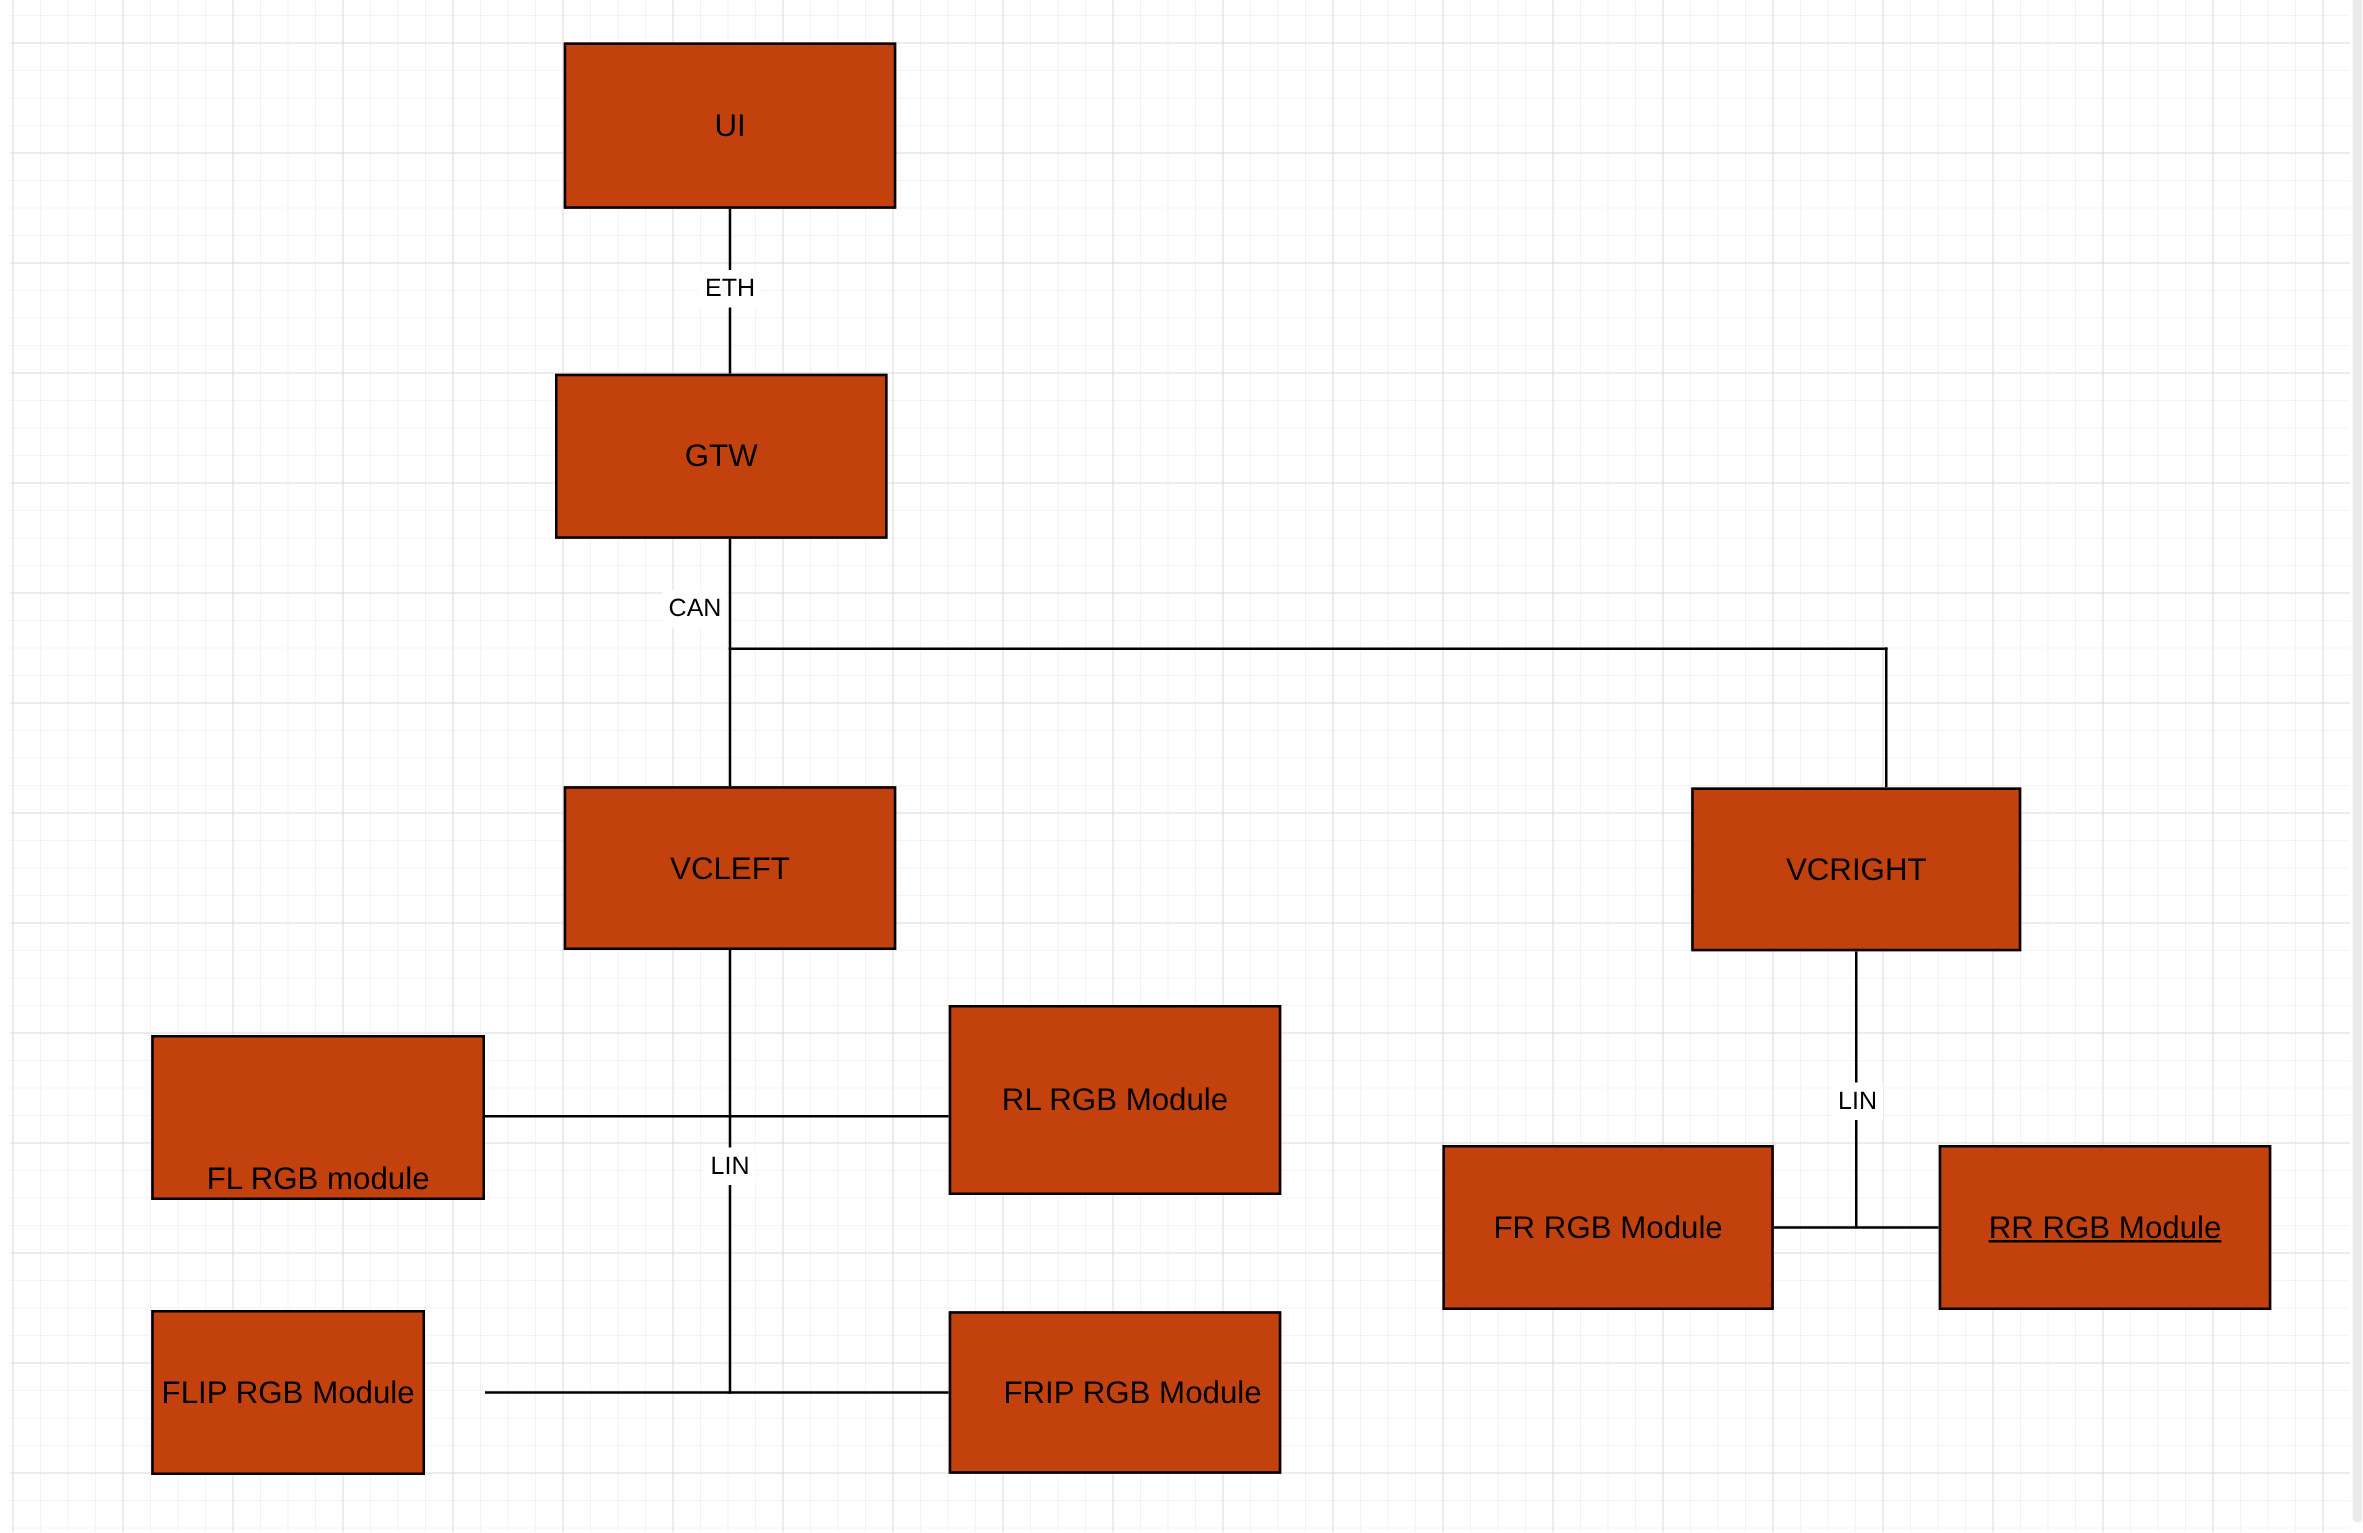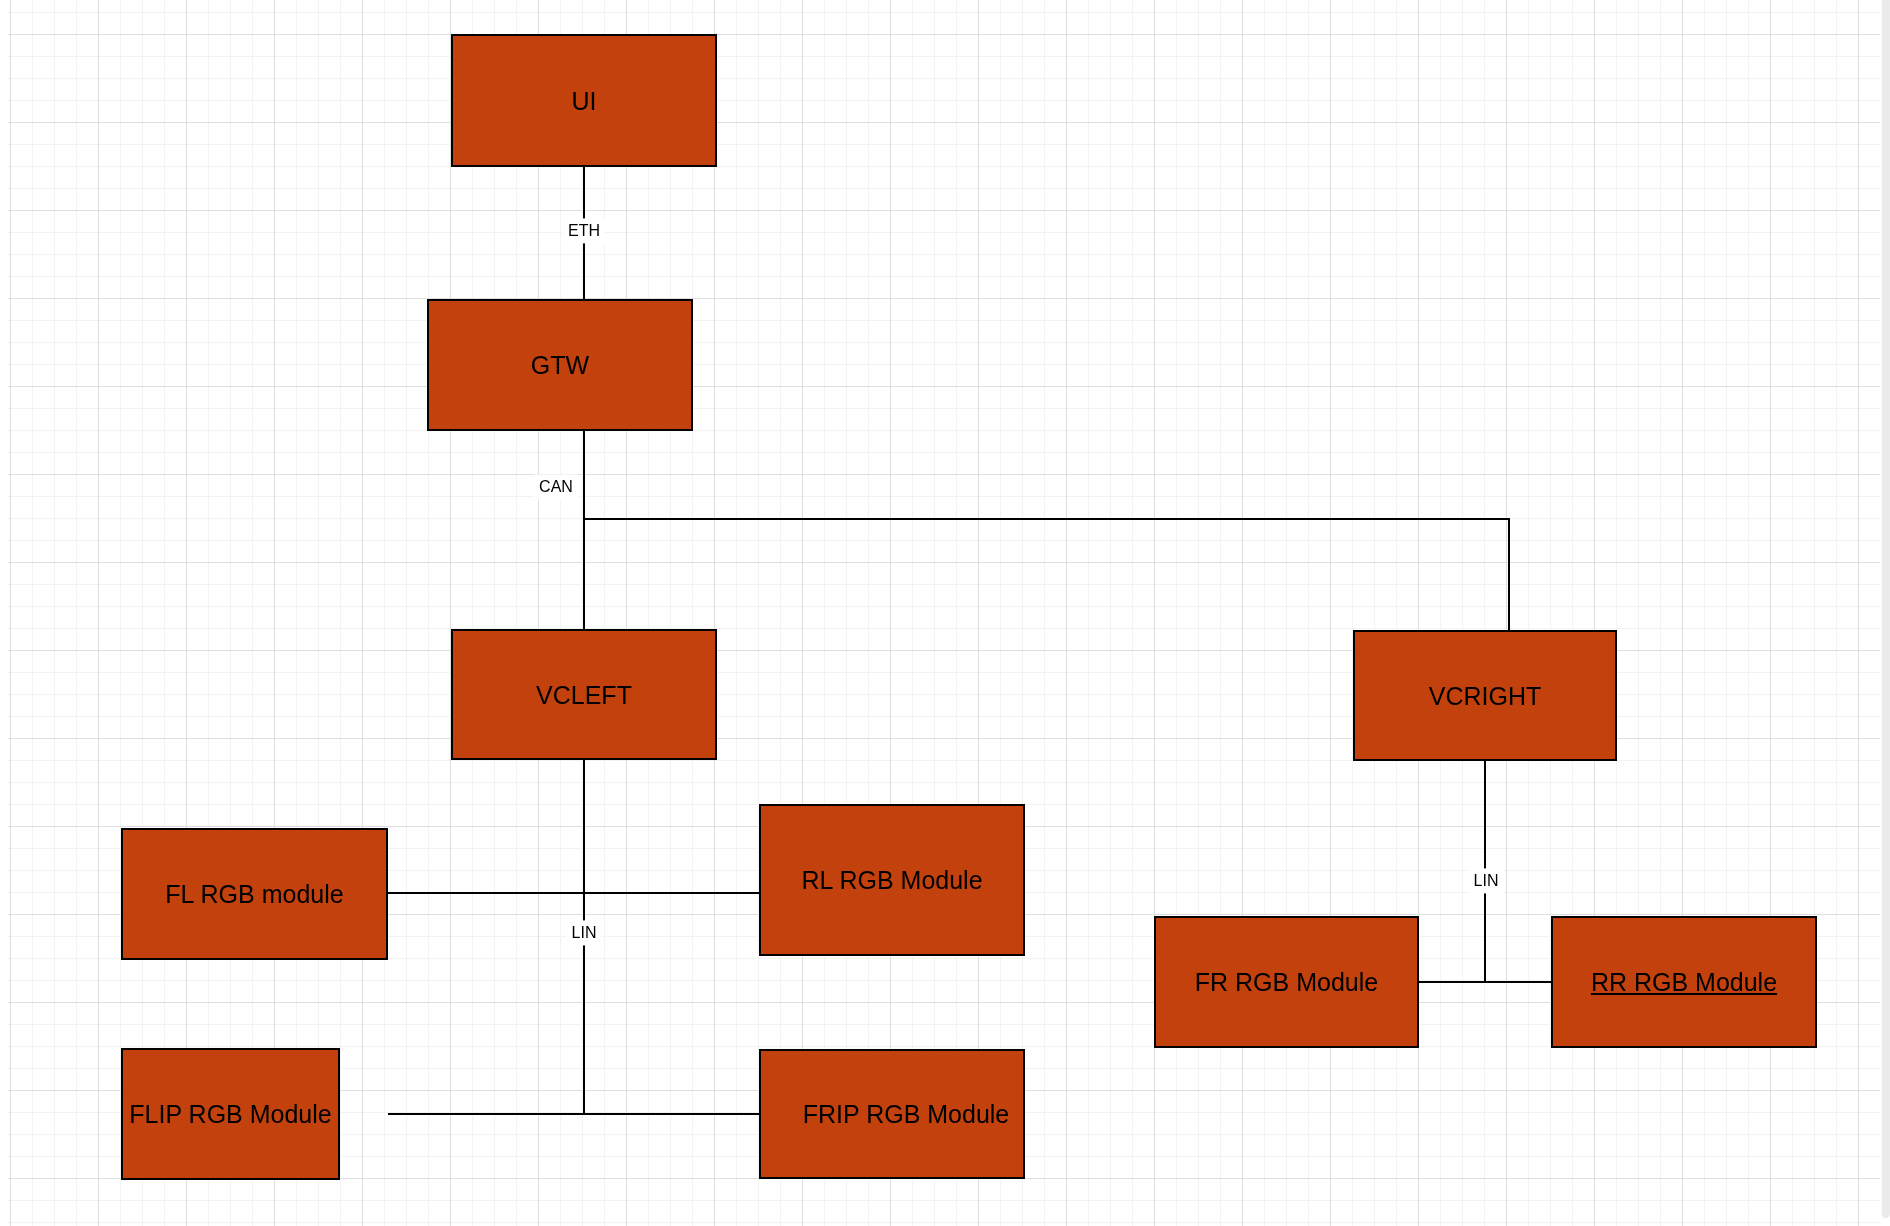--- a/index.html
+++ b/index.html
@@ -61,21 +61,21 @@
   .seg {
     position: absolute;
     background: #000000;
     z-index: 2;
   }
   .edge-label {
     position: absolute;
     transform: translate(-50%, -50%);
     background: #ffffff;
     color: #000000;
-    font-size: 16px;
+    font-size: 20px;
     line-height: 1.2;
     padding: 3px 5px;
     white-space: nowrap;
     z-index: 4;
   }
 </style>
 </head>
 <body>
 
 <div id="canvas">
@@ -94,30 +94,30 @@
   <div id="labels-layer">
       <div class="edge-label" style="left: 584px; top: 231px;">ETH</div>
       <div class="edge-label" style="left: 556px; top: 487px;">CAN</div>
       <div class="edge-label" style="left: 584px; top: 933px;">LIN</div>
       <div class="edge-label" style="left: 1486px; top: 881px;">LIN</div>
     </div>
   <div id="nodes-layer">
       <div class="node" style="left: 451px; top: 34px; width: 266px; height: 133px;">
         <span class="node-label">UI</span>
       </div>
-      <div class="node" style="left: 427px; top: 299px; width: 266px; height: 132px;">
+      <div class="node" style="left: 444px; top: 299px; width: 266px; height: 132px;">
         <span class="node-label">GTW</span>
       </div>
       <div class="node" style="left: 451px; top: 629px; width: 266px; height: 131px; justify-content: center;">
         <span class="node-label">VCLEFT</span>
       </div>
       <div class="node" style="left: 1353px; top: 630px; width: 264px; height: 131px;">
         <span class="node-label">VCRIGHT</span>
       </div>
-      <div class="node" style="left: 121px; top: 828px; width: 267px; height: 132px;">
+      <div class="node" style="left: 121px; top: 828px; width: 267px; height: 132px; align-items: flex-end;">
         <span class="node-label">FL RGB module</span>
       </div>
       <div class="node" style="left: 759px; top: 804px; width: 266px; height: 152px; justify-content: center;">
         <span class="node-label">RL RGB Module</span>
       </div>
       <div class="node" style="left: 121px; top: 1048px; width: 219px; height: 132px;">
         <span class="node-label">FLIP RGB Module</span>
       </div>
       <div class="node" style="left: 759px; top: 1049px; width: 266px; height: 130px; padding-left: 28px;">
         <span class="node-label">FRIP RGB Module</span>

